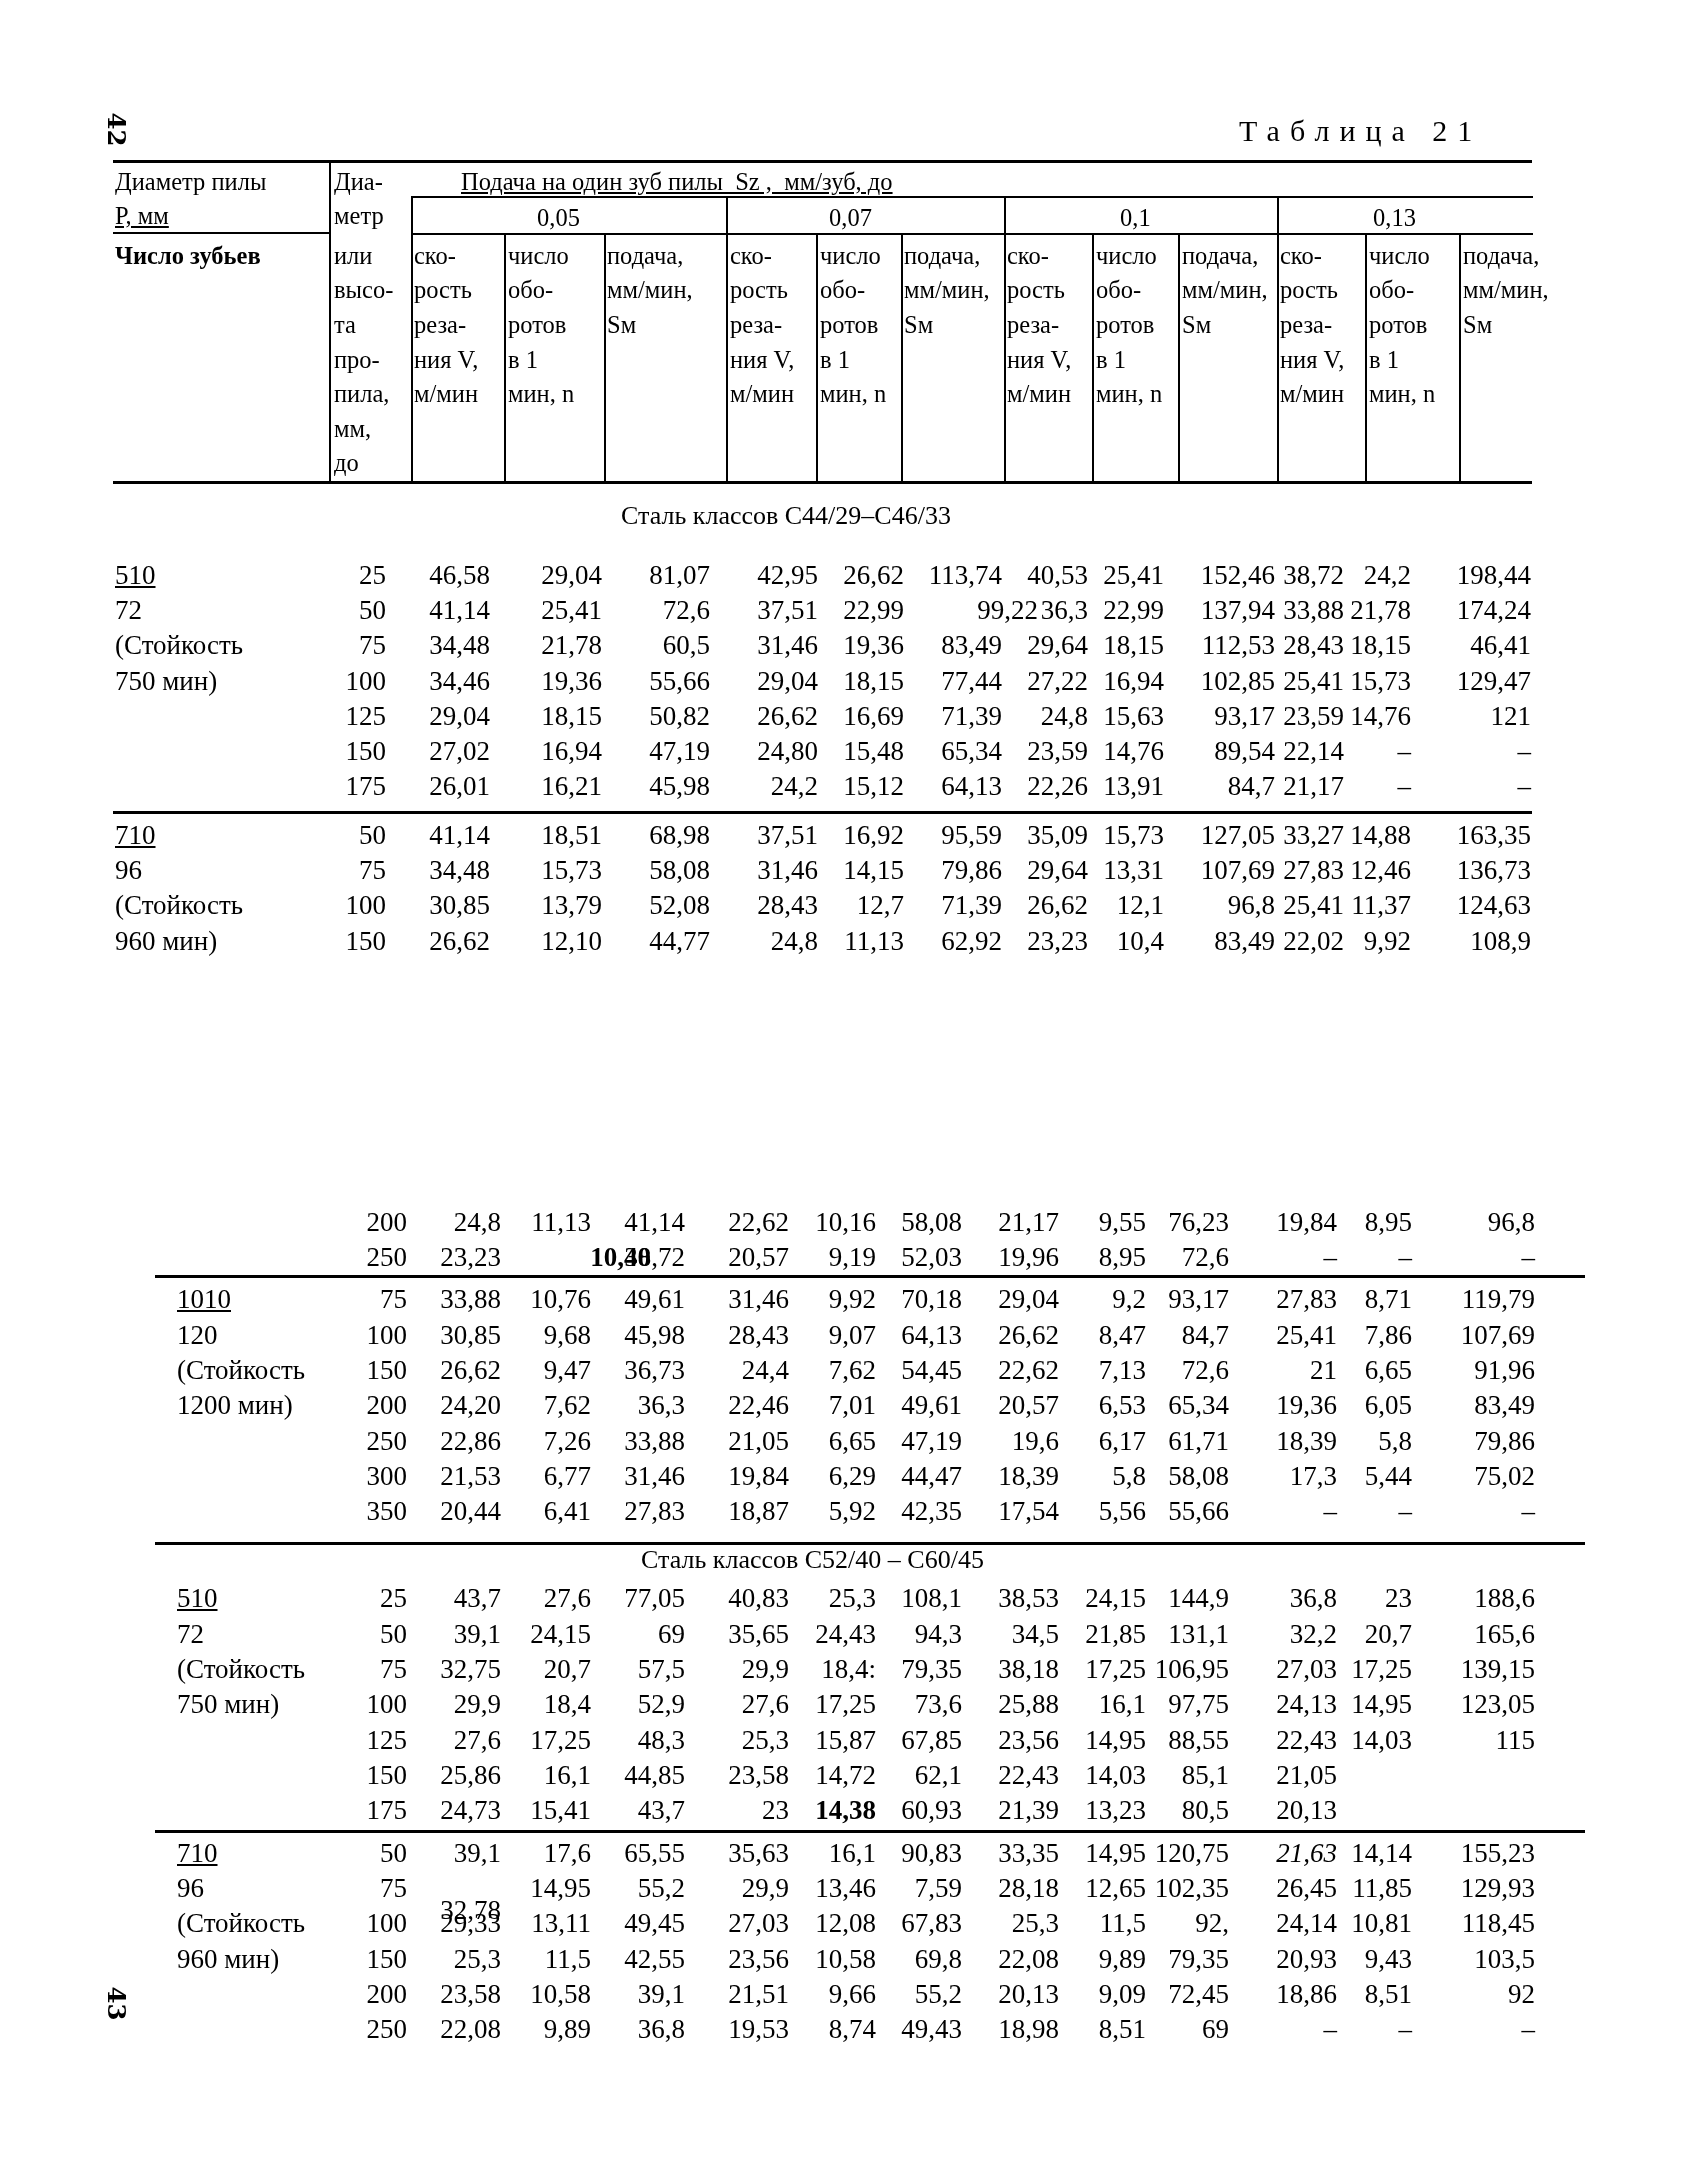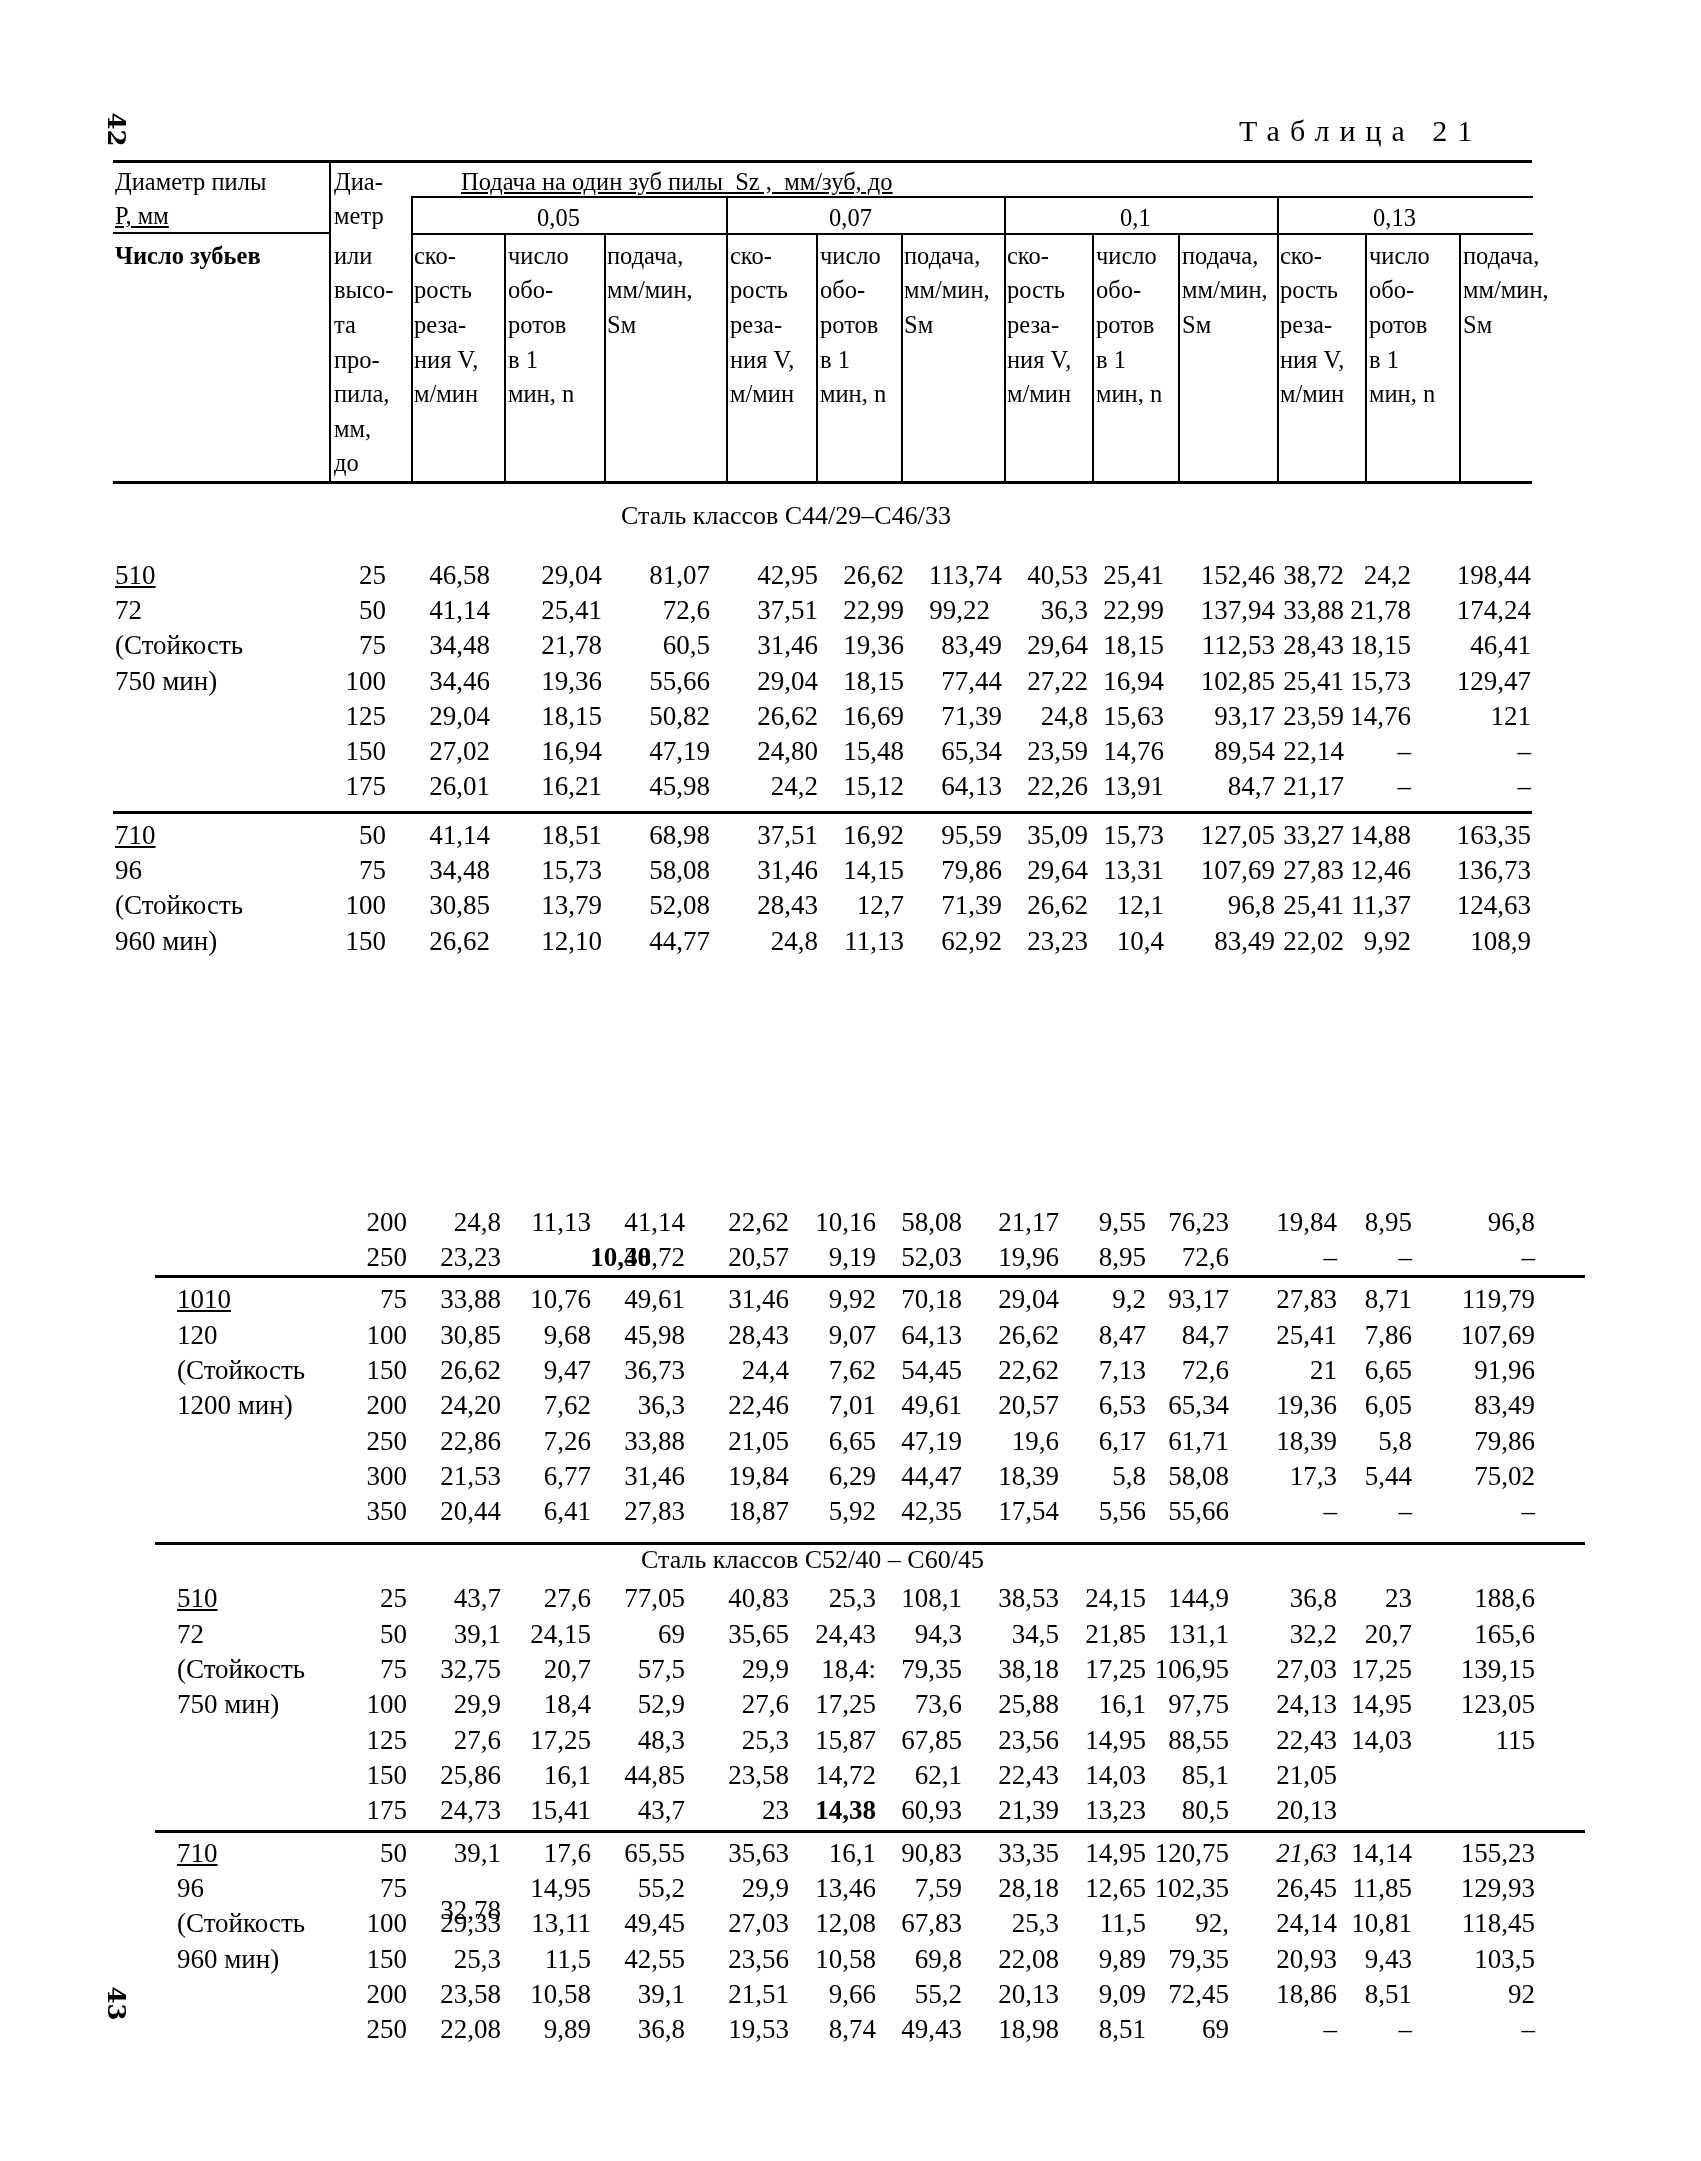--- a/index.html
+++ b/index.html
@@ -143,21 +143,21 @@
       <span class="cell" style="right: 291px;">24,2</span>
       <span class="cell" style="right: 171px;">198,44</span>
     </div>
     <div class="row" style="left: 0px; top: 593px; width: 1702px;">
       <span class="cell" style="right: 1316px;">50</span>
       <span class="cell" style="right: 1212px;">41,14</span>
       <span class="cell" style="right: 1100px;">25,41</span>
       <span class="cell" style="right: 992px;">72,6</span>
       <span class="cell" style="right: 884px;">37,51</span>
       <span class="cell" style="right: 798px;">22,99</span>
-      <span class="cell" style="right: 712px; margin-left: 42px;">99,22</span>
+      <span class="cell" style="right: 664px; margin-left: 42px;">99,22</span>
       <span class="cell" style="right: 614px;">36,3</span>
       <span class="cell" style="right: 538px;">22,99</span>
       <span class="cell" style="right: 427px;">137,94</span>
       <span class="cell" style="right: 358px;">33,88</span>
       <span class="cell" style="right: 291px;">21,78</span>
       <span class="cell" style="right: 171px;">174,24</span>
     </div>
     <div class="row" style="left: 0px; top: 628px; width: 1702px;">
       <span class="cell" style="right: 1316px;">75</span>
       <span class="cell" style="right: 1212px;">34,48</span>

